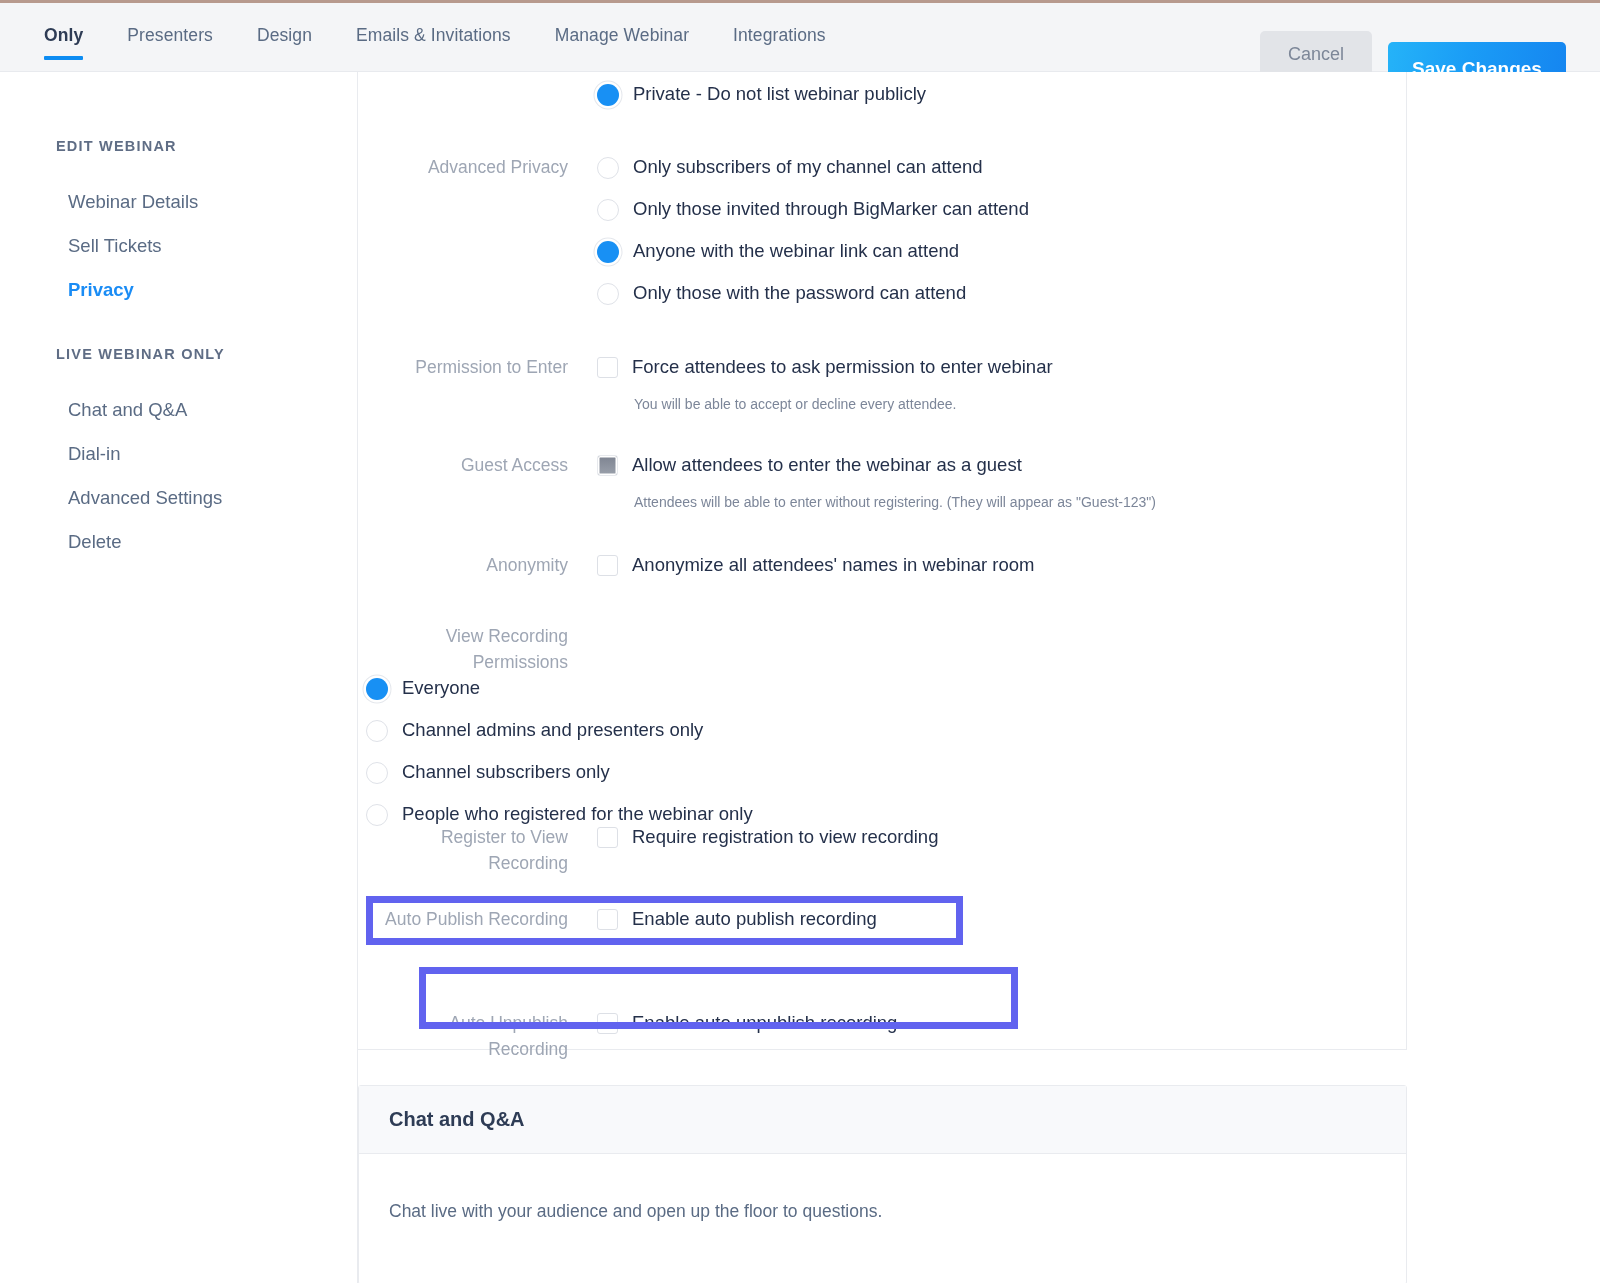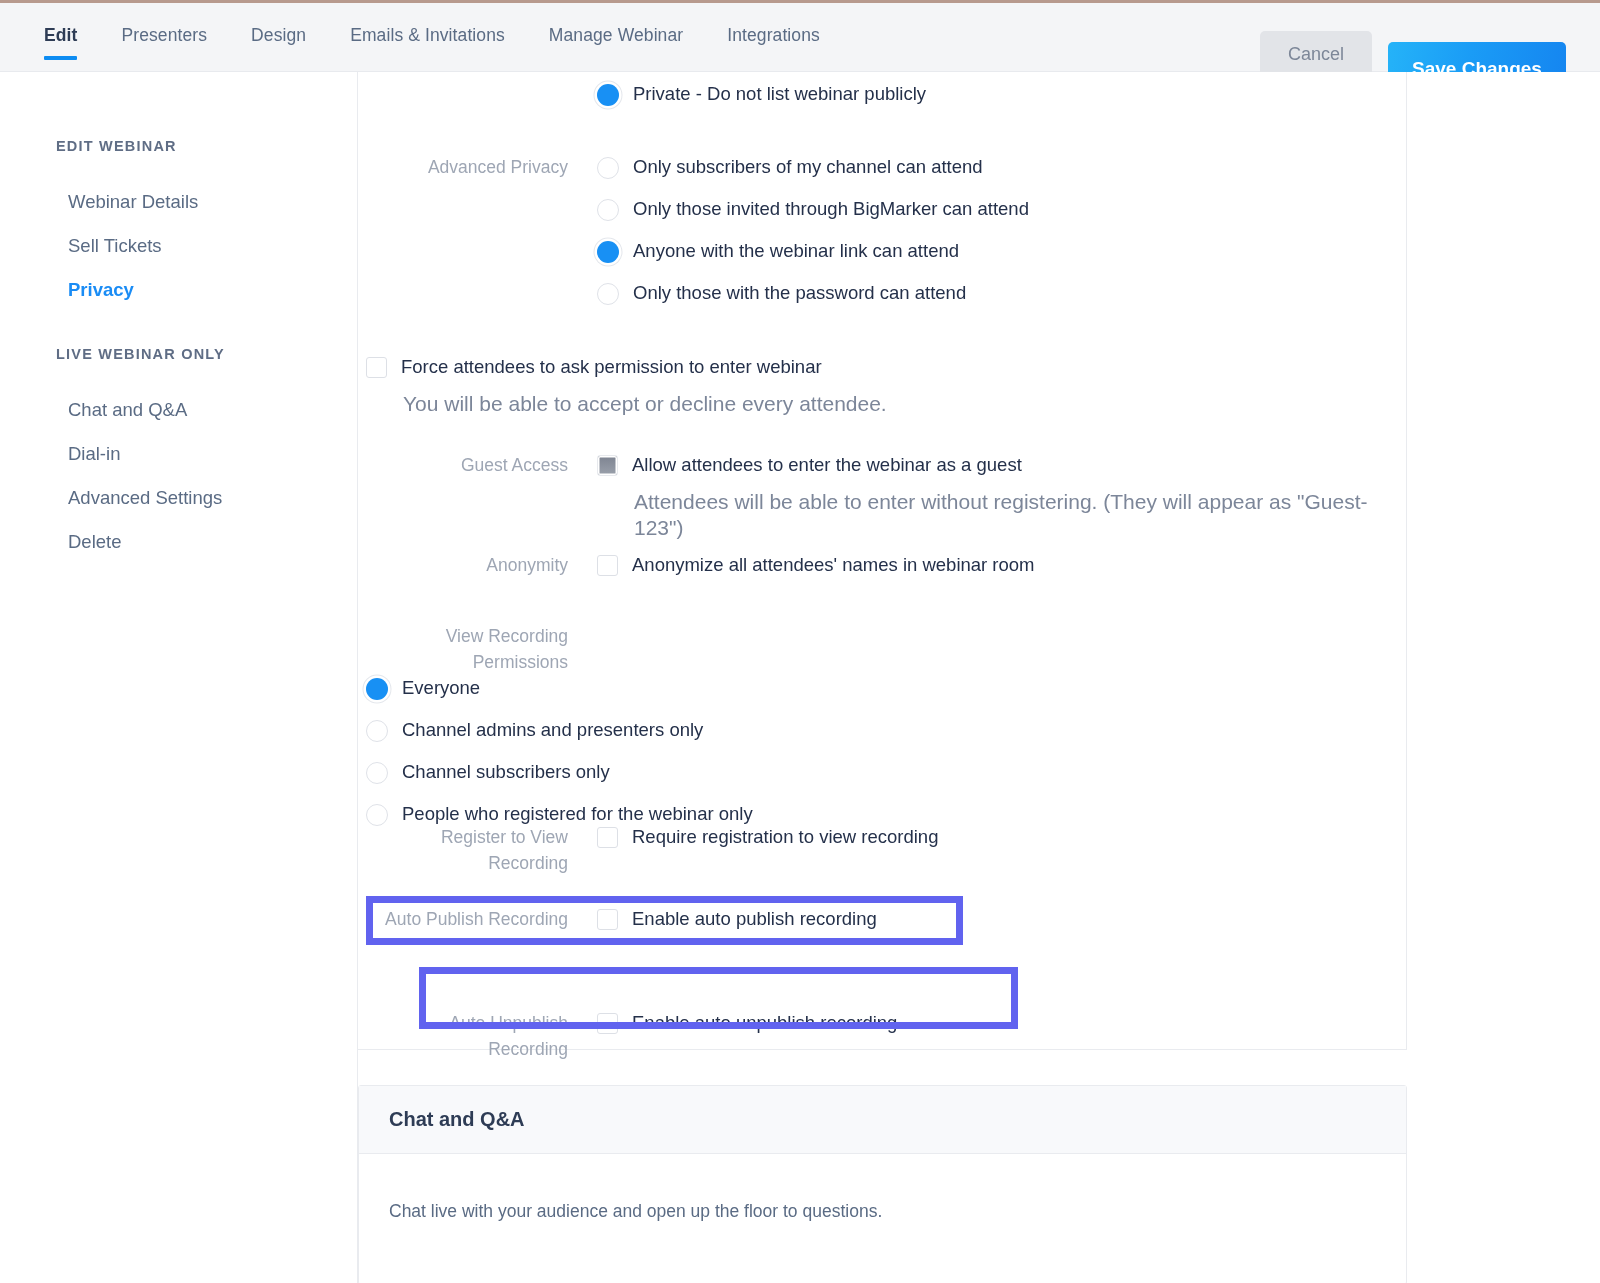--- a/index.html
+++ b/index.html
@@ -200,21 +200,21 @@
     cursor: pointer;
   }
   .opt:last-child { margin-bottom: 0; }
   .opt-text {
     font-size: 18.5px;
     color: #24304a;
     line-height: 24px;
     margin-left: 14px;
   }
   .helper {
-    font-size: 21px;
+    font-size: 14px;
     color: #7c8699;
     margin: -6px 0 0 37px;
     line-height: 26px;
   }
 
   
   .radio {
     width: 22px; height: 22px;
     border-radius: 50%;
     border: 1.5px solid #dfe2e8;
@@ -252,21 +252,21 @@
   .hl-publish   { left: 8px;  top: 825px; width: 597px; height: 49px; }
   .hl-unpublish { left: 61px; top: 896px; width: 599px; height: 62px; }
 </style>
 </head>
 <body>
 
 <div class="top-rule"></div>
 
 <div class="header">
   <div class="nav-tabs">
-    <div class="nav-tab active"><span>Edit</span></div>
+    <div class="nav-tab active"><span>Only</span></div>
     <div class="nav-tab"><span>Presenters</span></div>
     <div class="nav-tab"><span>Design</span></div>
     <div class="nav-tab"><span>Emails &amp; Invitations</span></div>
     <div class="nav-tab"><span>Manage Webinar</span></div>
     <div class="nav-tab"><span>Integrations</span></div>
   </div>
   <div class="header-actions">
     <button class="btn-cancel">Cancel</button>
     <button class="btn-save">Save Changes</button>
   </div>
@@ -315,20 +315,21 @@
           <span class="opt-text">Anyone with the webinar link can attend</span>
         </div>
         <div class="opt">
           <span class="radio"></span>
           <span class="opt-text">Only those with the password can attend</span>
         </div>
       </div>
     </div>
 
     <div class="row" style="top:283px;">
+      <div class="label">Permission to Enter</div>
       <div class="options">
         <div class="opt">
           <span class="check"></span>
           <span class="opt-text">Force attendees to ask permission to enter webinar</span>
         </div>
         <div class="helper">You will be able to accept or decline every attendee.</div>
       </div>
     </div>
 
     <div class="row" style="top:381px;">

